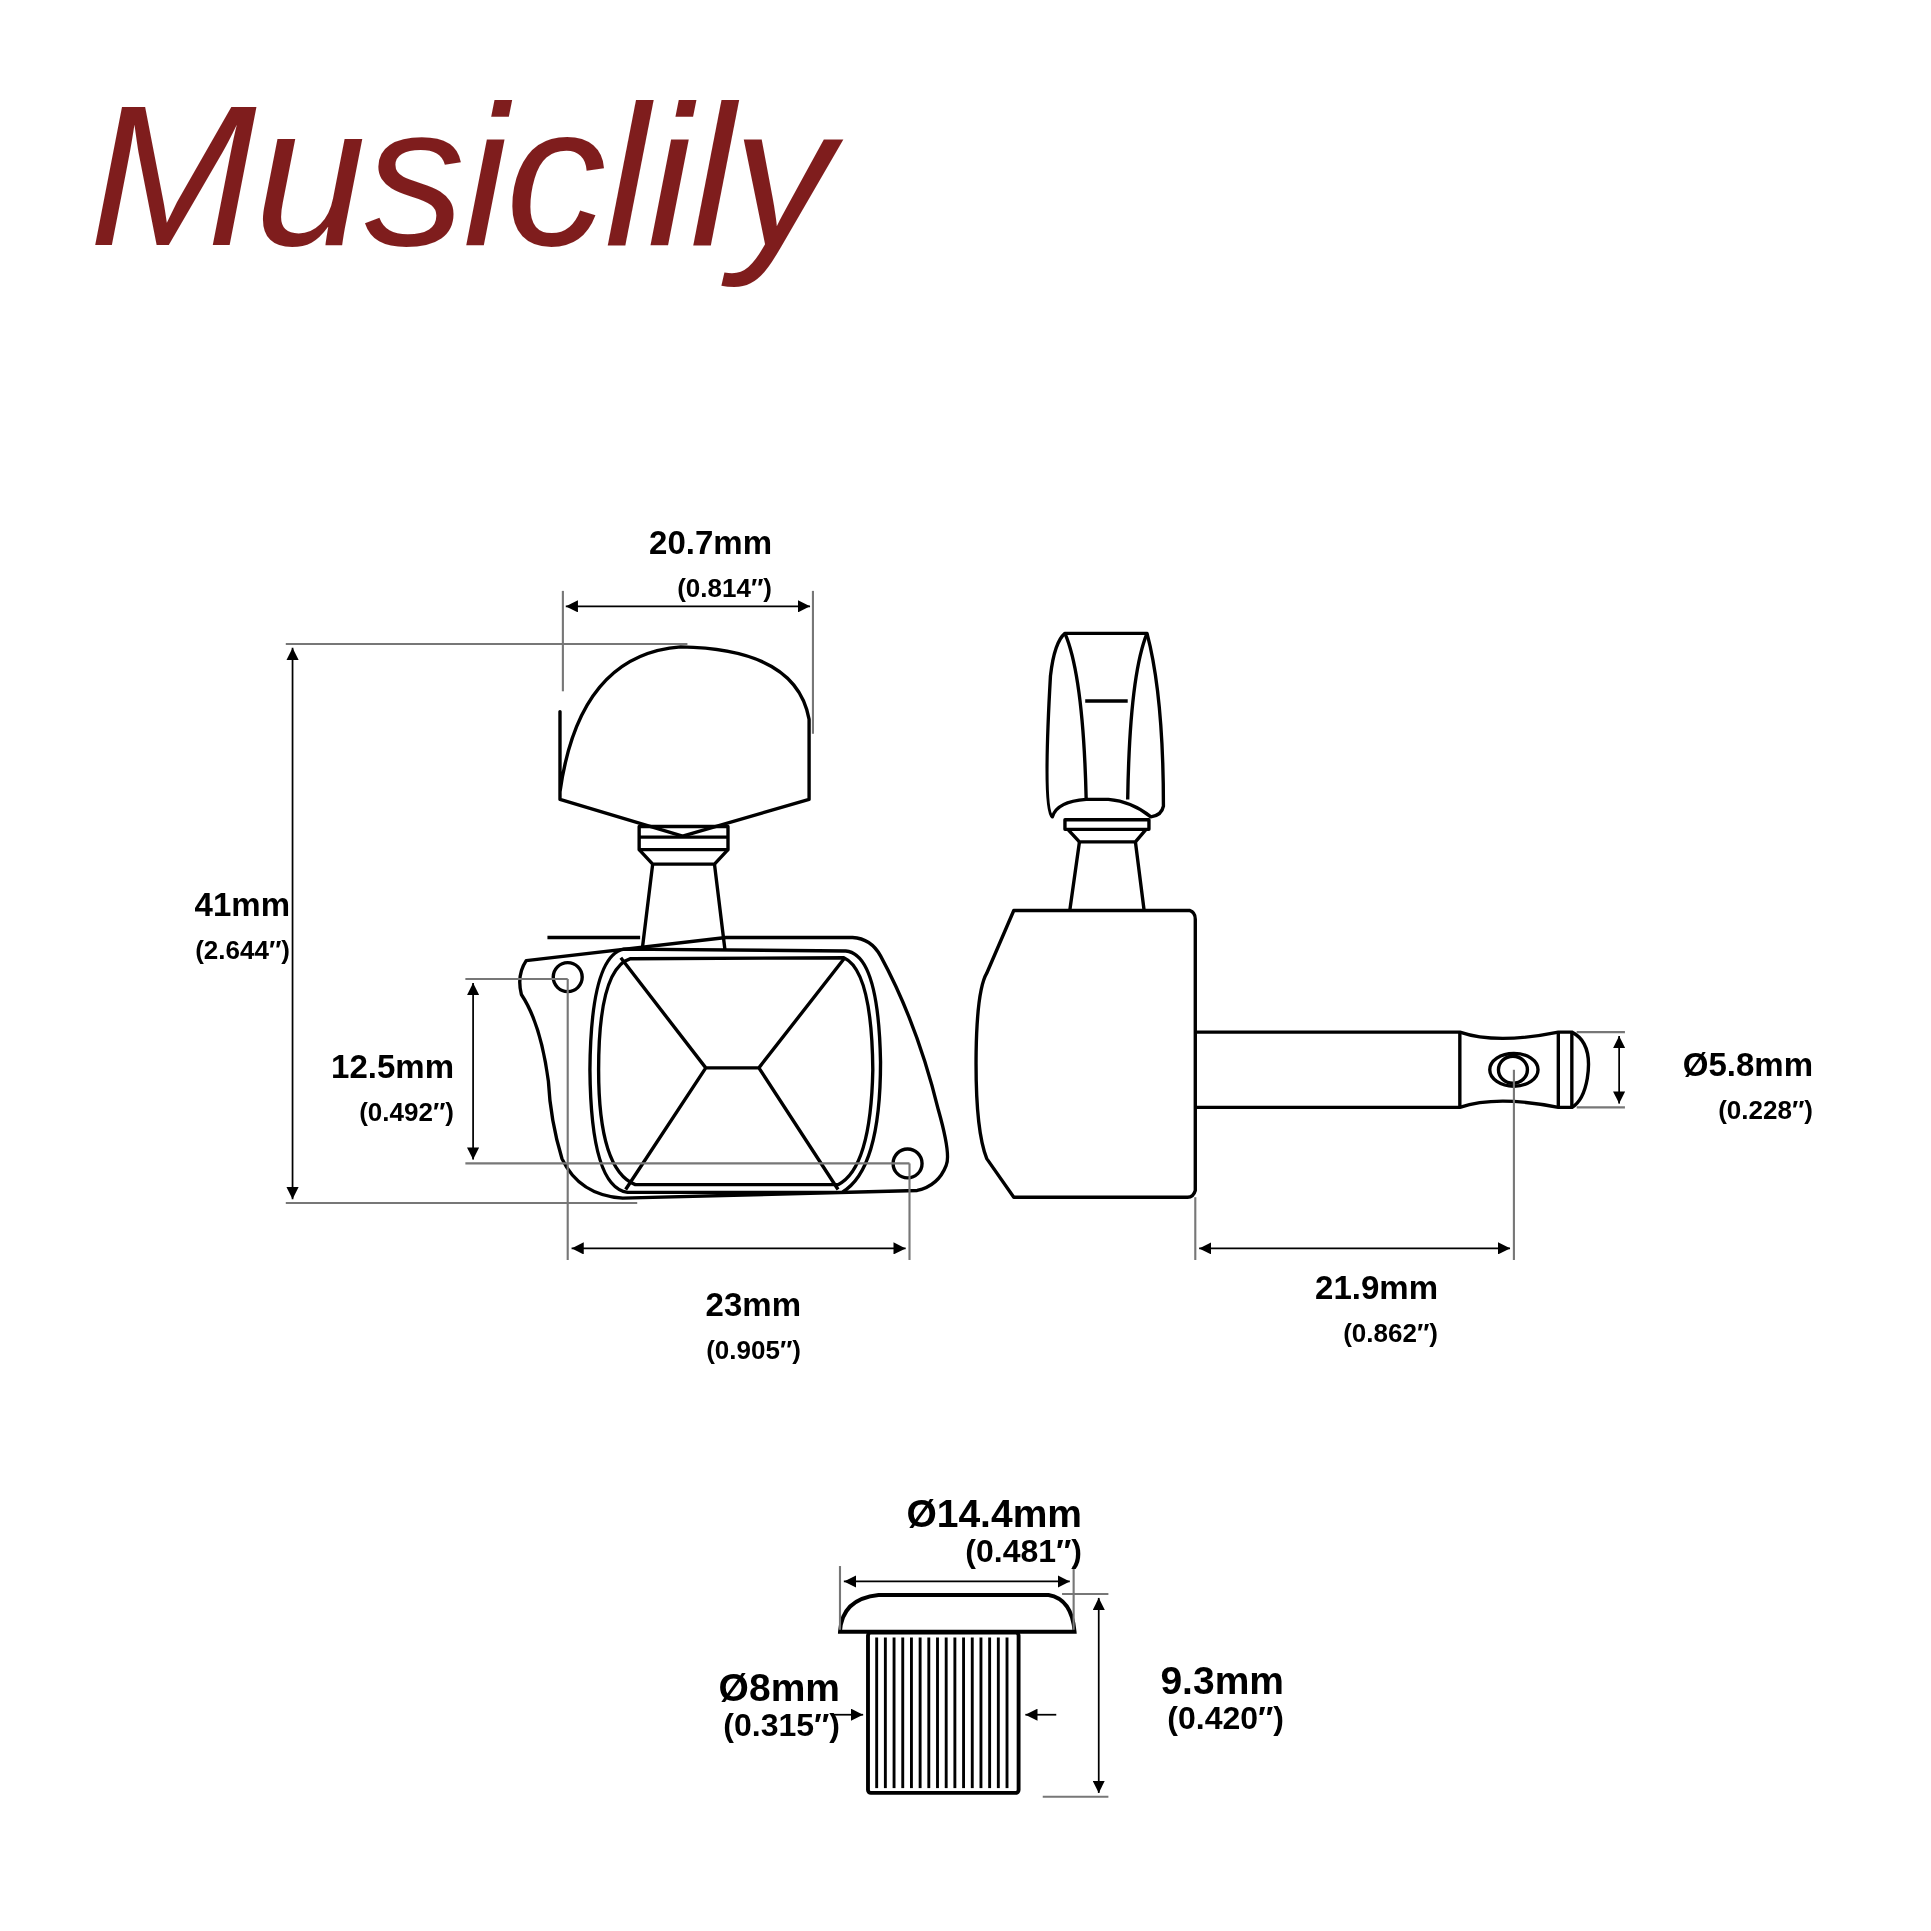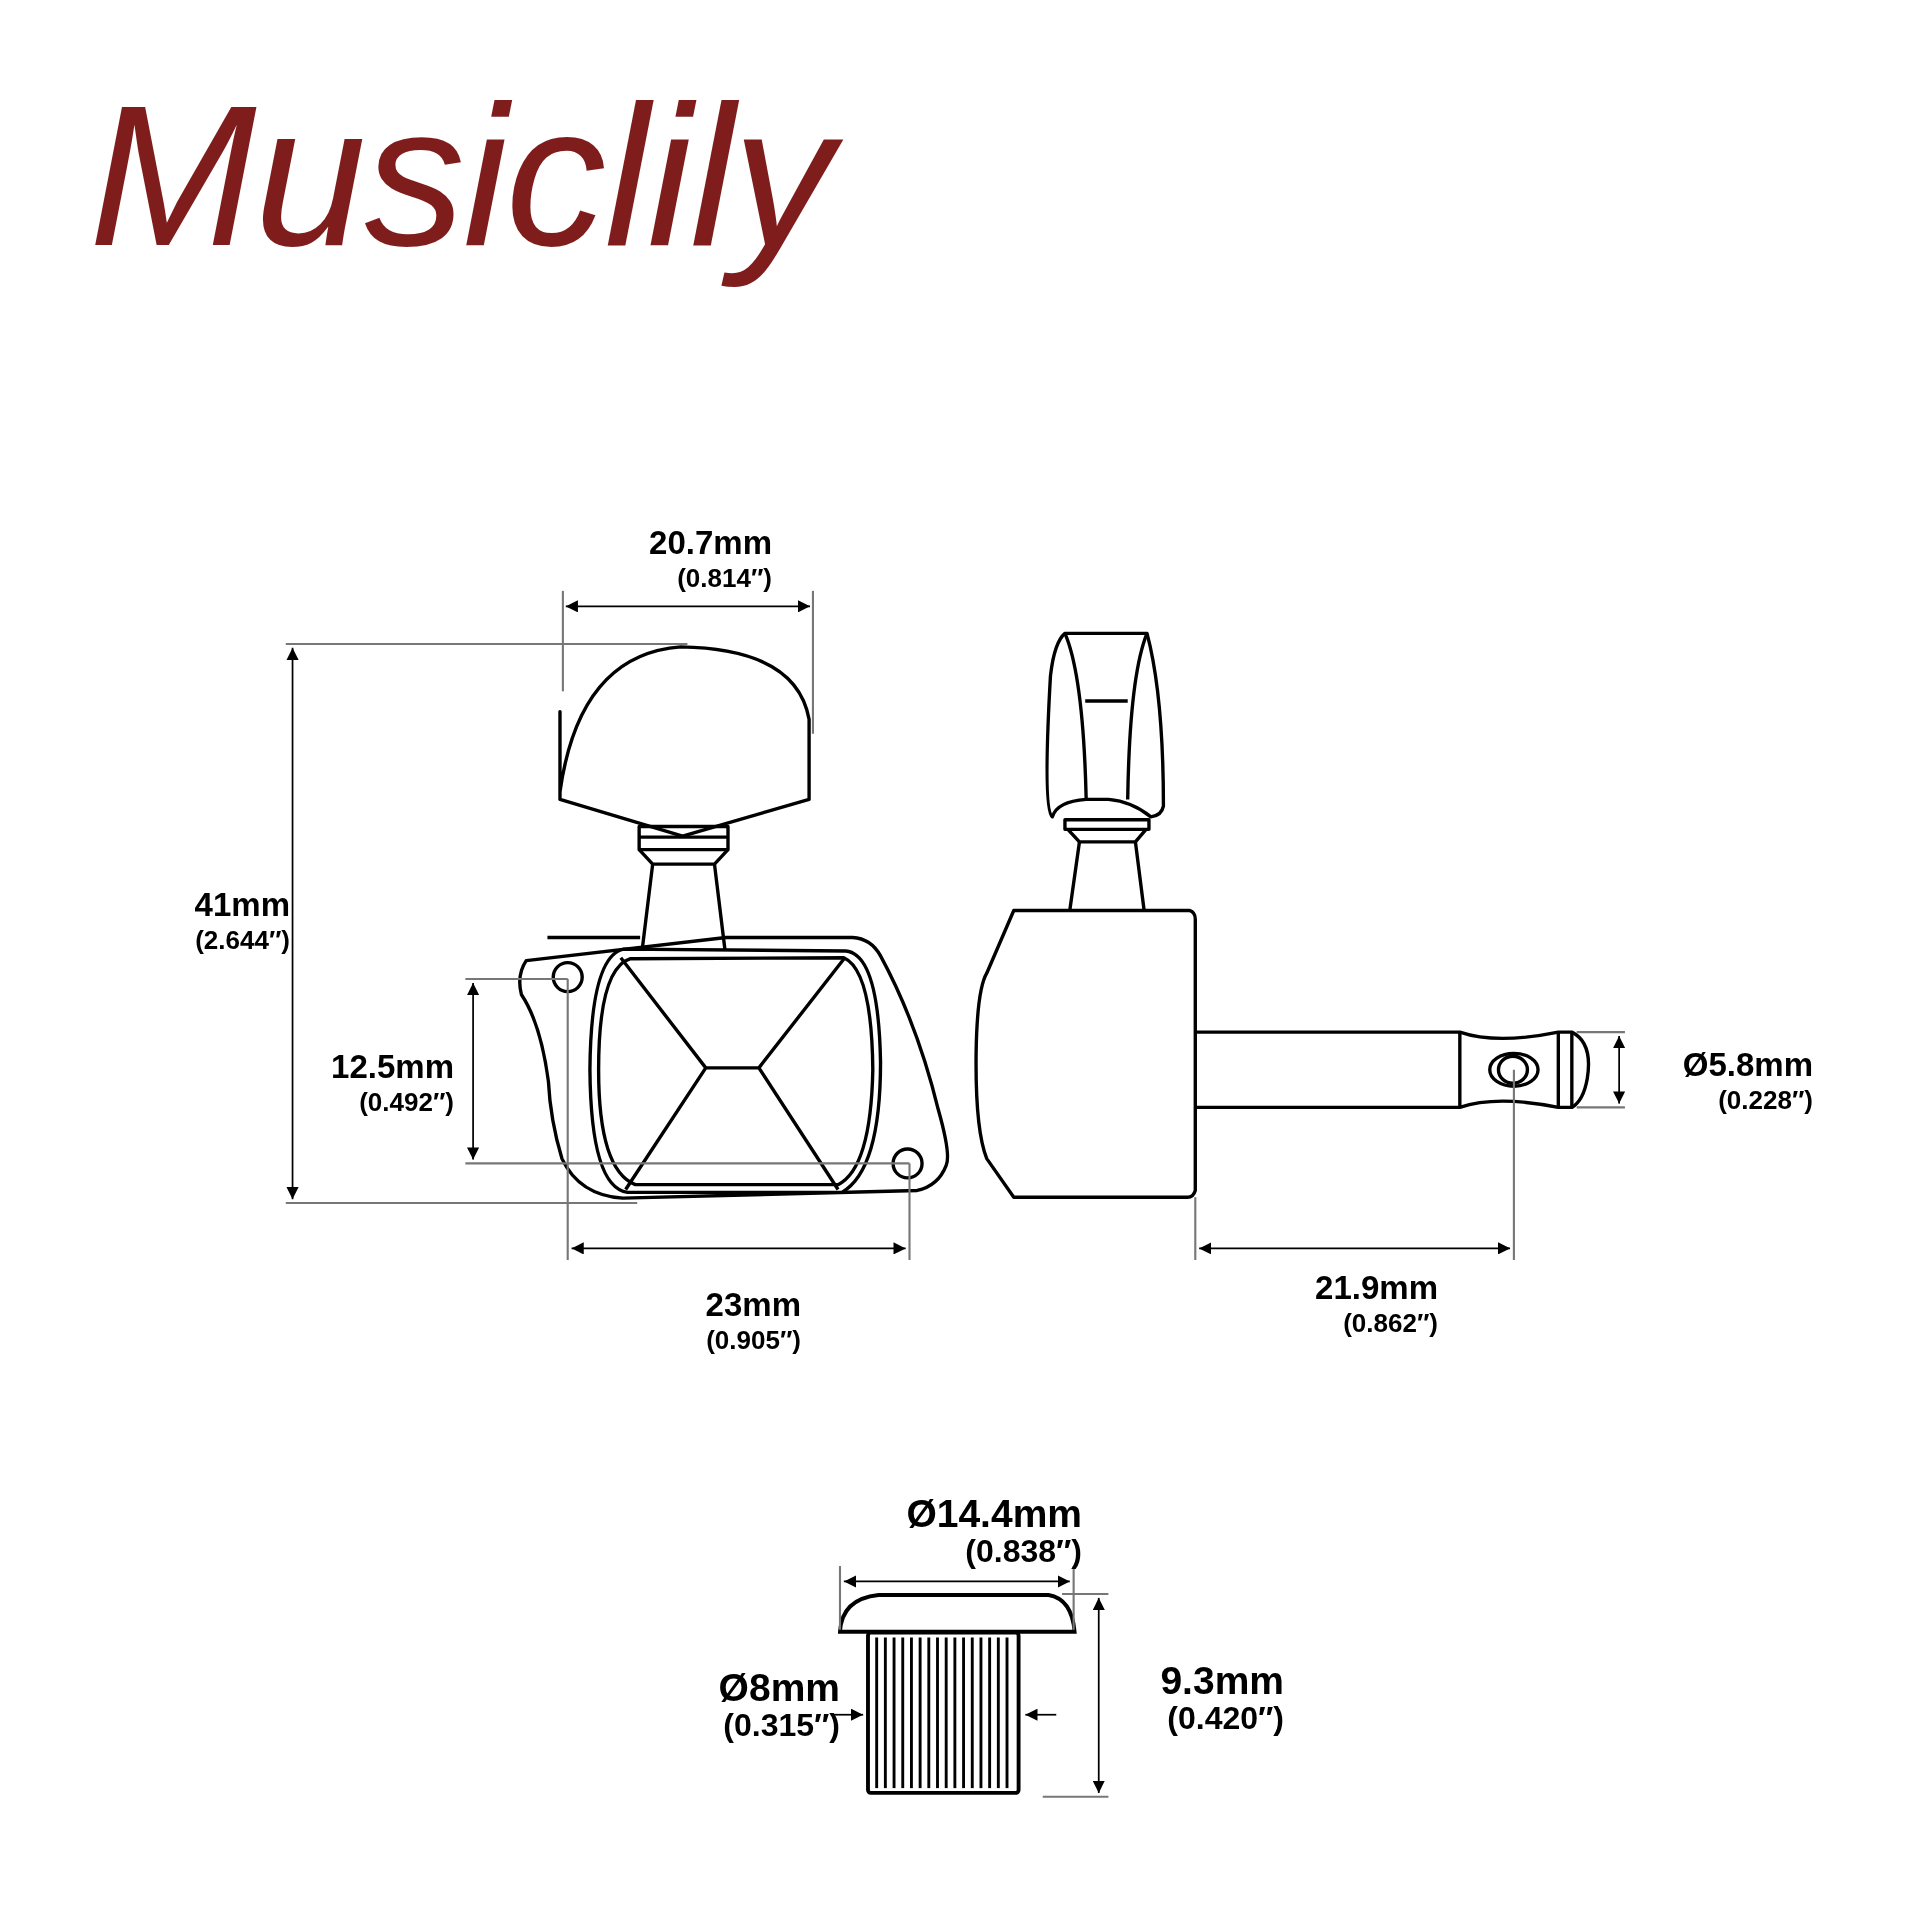--- a/index.html
+++ b/index.html
@@ -1,21 +1,21 @@
 <!DOCTYPE html>
 <html><head>
 <meta charset="utf-8">
 <style>
   html, body { margin:0; padding:0; background:#ffffff; }
   body { width:1931px; height:1931px; position:relative; overflow:hidden; font-family:"Liberation Sans", sans-serif; }
   .brand { position:absolute; left:89px; top:75px; font-size:201px; line-height:1; color:#7f1d1d; letter-spacing:-1.9px; font-weight:400;font-style:italic; }
   svg.drawing { position:absolute; left:0; top:0; }
   .lbl { position:absolute; text-align:right; font-weight:700; color:#000; line-height:1; white-space:nowrap; }
   .lbl .mm { display:block; font-size:33px; }
-  .lbl .in { display:block; font-size:26px; margin-top:6px; }
+  .lbl .in { display:block; font-size:26px; margin-top:16px; }
   .lbl.big .mm { font-size:39px; }
   .lbl.big .in { font-size:32px; margin-top:1.9px; }
 </style>
 </head>
 <body>
 
 <div class="brand">Musiclily</div>
 
 <svg class="drawing" width="1931" height="1931" viewBox="0 0 2000 2000">
   <defs>
@@ -137,21 +137,21 @@
 <div class="lbl" style="left:1284px; top:1271px; width:154px;">
   <span class="mm">21.9mm</span>
   <span class="in">(0.862″)</span>
 </div>
 <div class="lbl" style="left:1639px; top:1048px; width:174px;">
   <span class="mm">Ø5.8mm</span>
   <span class="in">(0.228″)</span>
 </div>
 <div class="lbl big" style="left:850px; top:1494px; width:232px;">
   <span class="mm">Ø14.4mm</span>
-  <span class="in">(0.838″)</span>
+  <span class="in">(0.481″)</span>
 </div>
 <div class="lbl big" style="left:676px; top:1668px; width:164px;">
   <span class="mm">Ø8mm</span>
   <span class="in">(0.315″)</span>
 </div>
 <div class="lbl big" style="left:1120px; top:1661px; width:164px;">
   <span class="mm">9.3mm</span>
   <span class="in">(0.420″)</span>
 </div>
 

